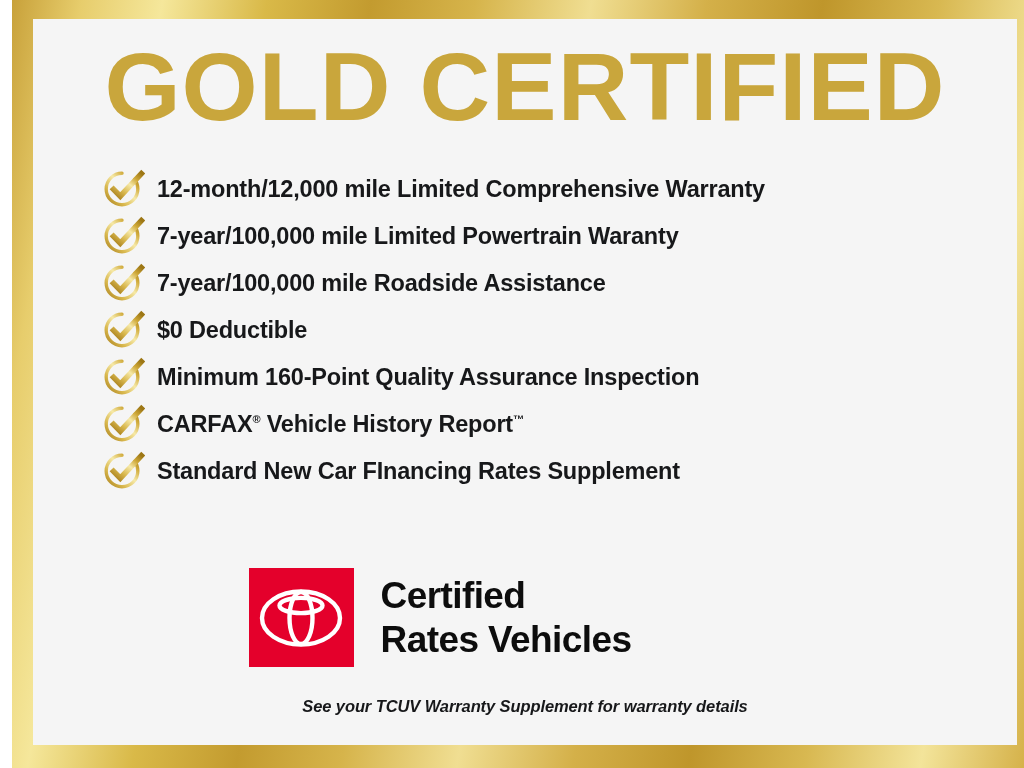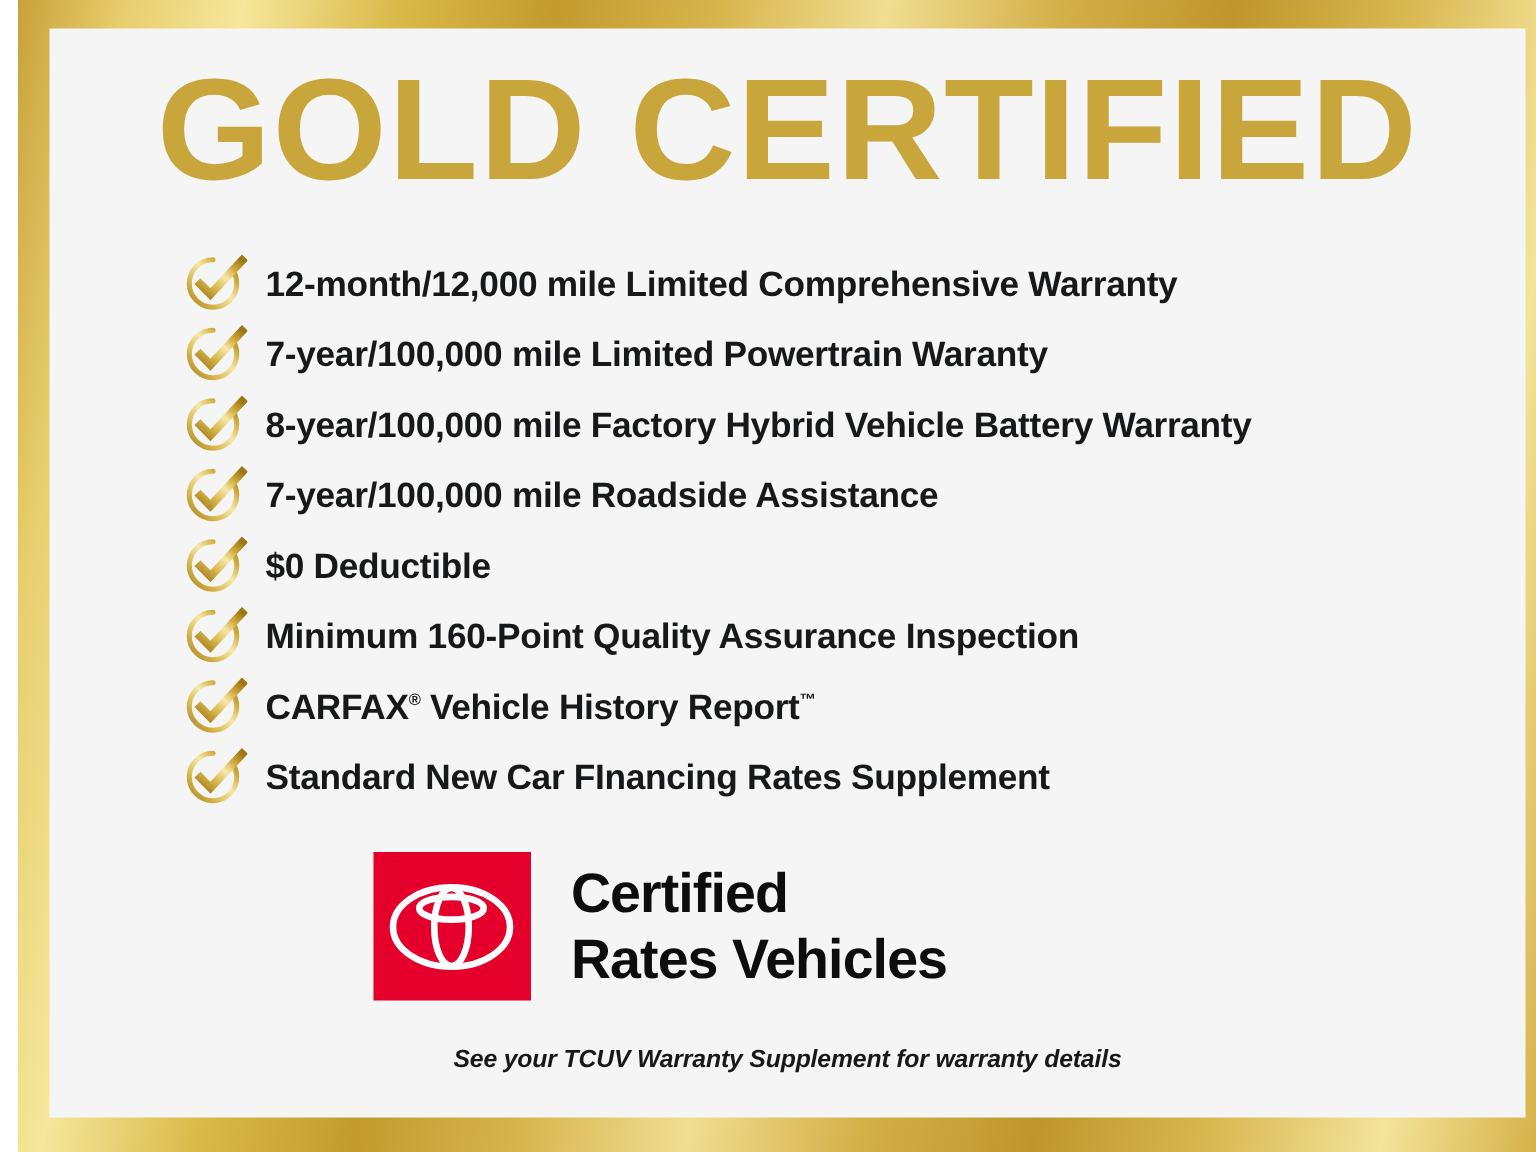--- a/index.html
+++ b/index.html
@@ -67,21 +67,21 @@
     letter-spacing: 1px;
     transform: scaleX(1.02);
     transform-origin: center center;
     white-space: nowrap;
     user-select: none;
   }
 
   
   .feature-list {
     position: absolute;
-    left: 88px;
+    left: 68px;
     top: 146px;
     width: 900px;
     margin: 0;
     padding: 0;
     list-style: none;
   }
   .feature-item {
     display: flex;
     align-items: center;
     height: 47px;
@@ -198,29 +198,20 @@
       <li class="feature-item">
         <span class="check-icon">
           <svg viewBox="0 0 44 40" xmlns="http://www.w3.org/2000/svg">
             <path d="M21 4.2 A15.8 15.8 0 1 0 36.8 20 A15.8 15.8 0 0 0 33.6 10.4" fill="none" stroke="url(#gchk1)" stroke-width="3.4" stroke-linecap="round"></path>
             <path d="M12.6 20.4 L19.3 27.2 L40.4 4.6" fill="none" stroke="url(#gchk1)" stroke-width="5.6" stroke-linecap="square" stroke-linejoin="miter"></path>
           </svg>
         </span>
         <span class="feature-text">7-year/100,000 mile Limited Powertrain Waranty</span>
       </li>
 
-      <li class="feature-item">
-        <span class="check-icon">
-          <svg viewBox="0 0 44 40" xmlns="http://www.w3.org/2000/svg">
-            <path d="M21 4.2 A15.8 15.8 0 1 0 36.8 20 A15.8 15.8 0 0 0 33.6 10.4" fill="none" stroke="url(#gchk1)" stroke-width="3.4" stroke-linecap="round"></path>
-            <path d="M12.6 20.4 L19.3 27.2 L40.4 4.6" fill="none" stroke="url(#gchk1)" stroke-width="5.6" stroke-linecap="square" stroke-linejoin="miter"></path>
-          </svg>
-        </span>
-        <span class="feature-text">8-year/100,000 mile Factory Hybrid Vehicle Battery Warranty</span>
-      </li>
 
       <li class="feature-item">
         <span class="check-icon">
           <svg viewBox="0 0 44 40" xmlns="http://www.w3.org/2000/svg">
             <path d="M21 4.2 A15.8 15.8 0 1 0 36.8 20 A15.8 15.8 0 0 0 33.6 10.4" fill="none" stroke="url(#gchk1)" stroke-width="3.4" stroke-linecap="round"></path>
             <path d="M12.6 20.4 L19.3 27.2 L40.4 4.6" fill="none" stroke="url(#gchk1)" stroke-width="5.6" stroke-linecap="square" stroke-linejoin="miter"></path>
           </svg>
         </span>
         <span class="feature-text">7-year/100,000 mile Roadside Assistance</span>
       </li>

